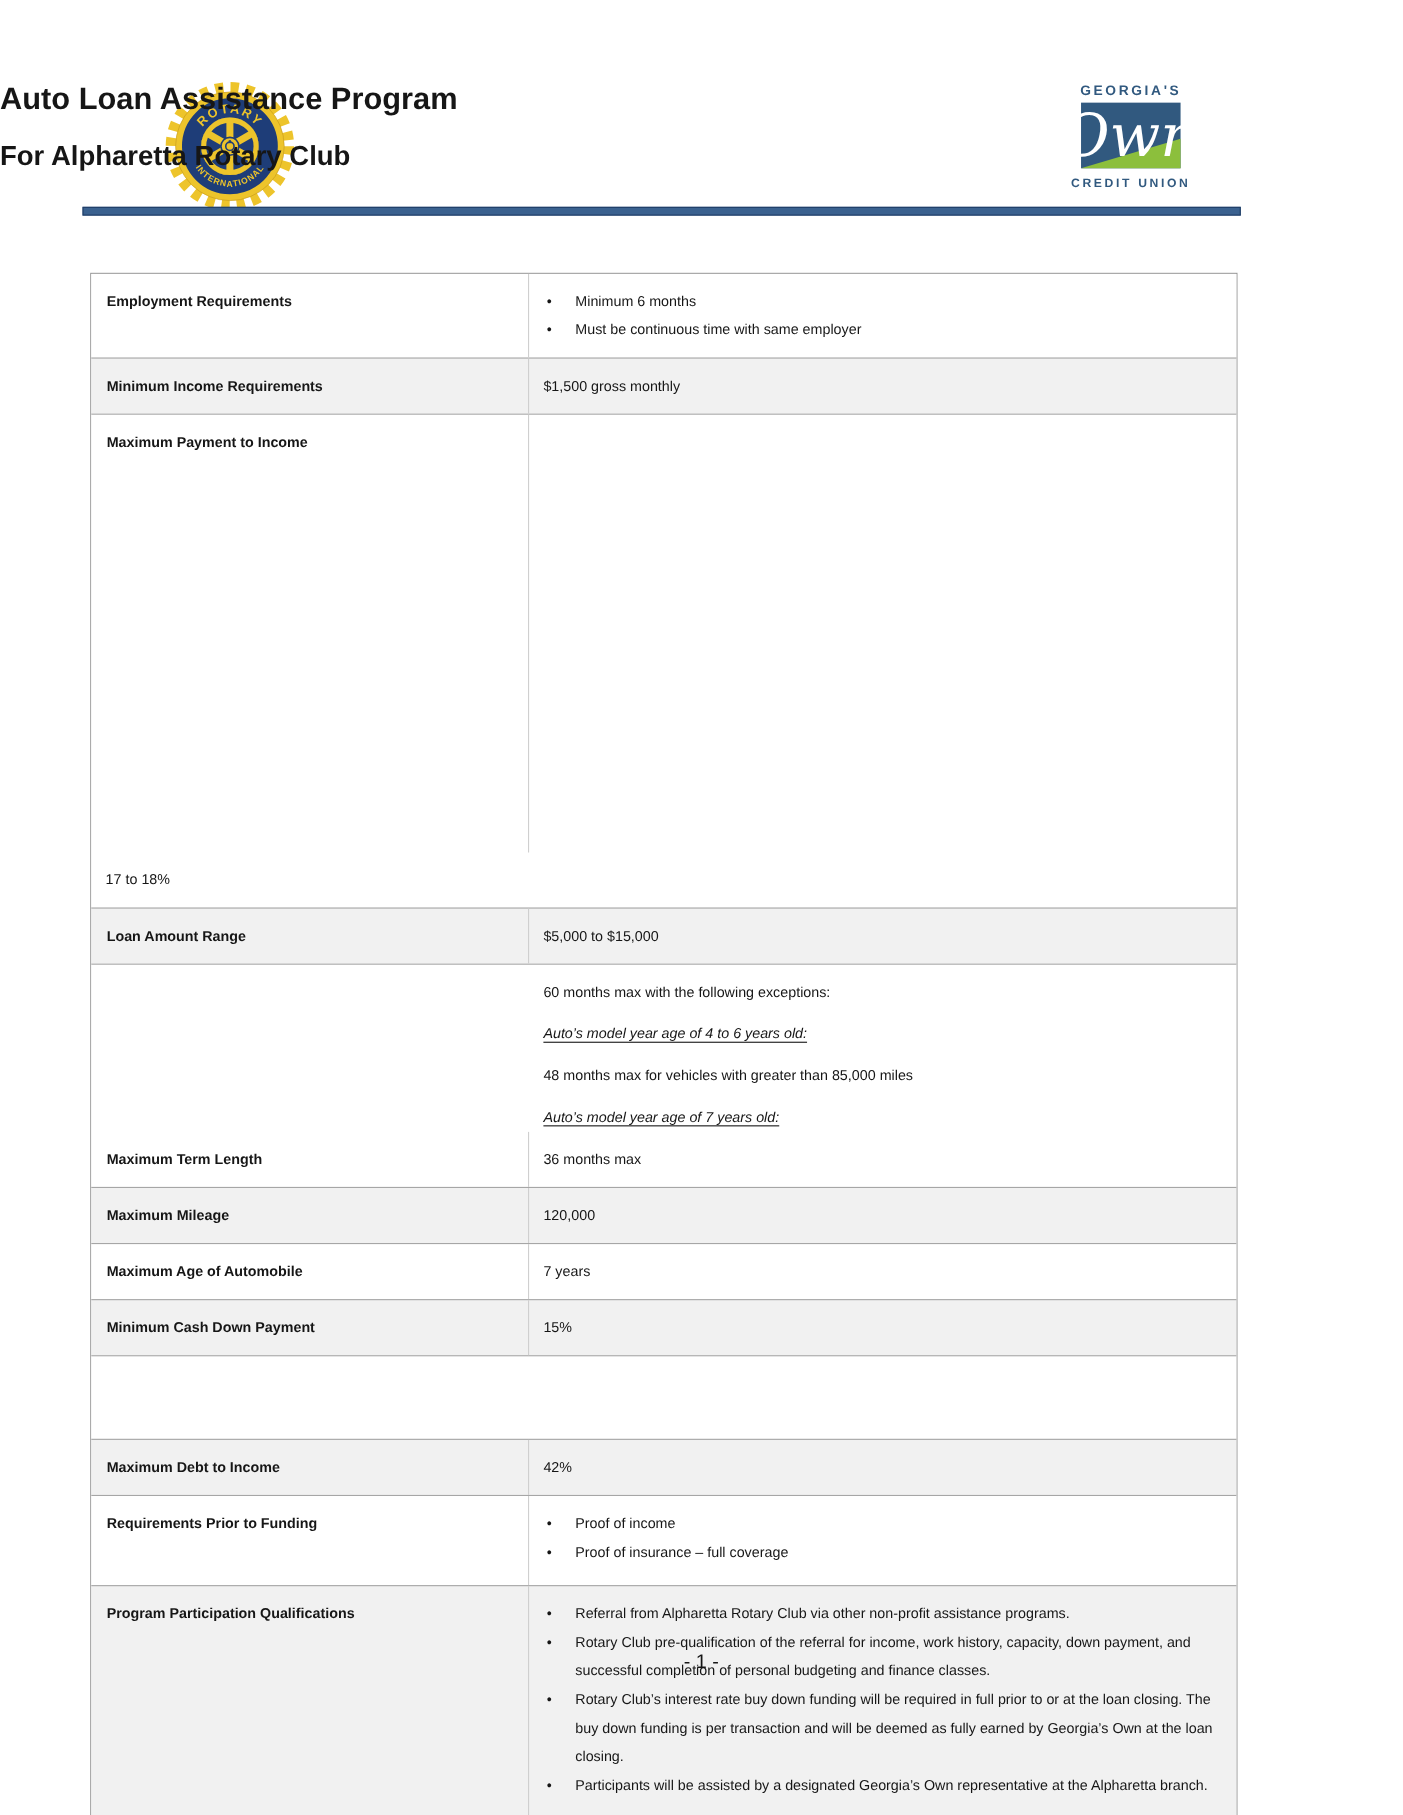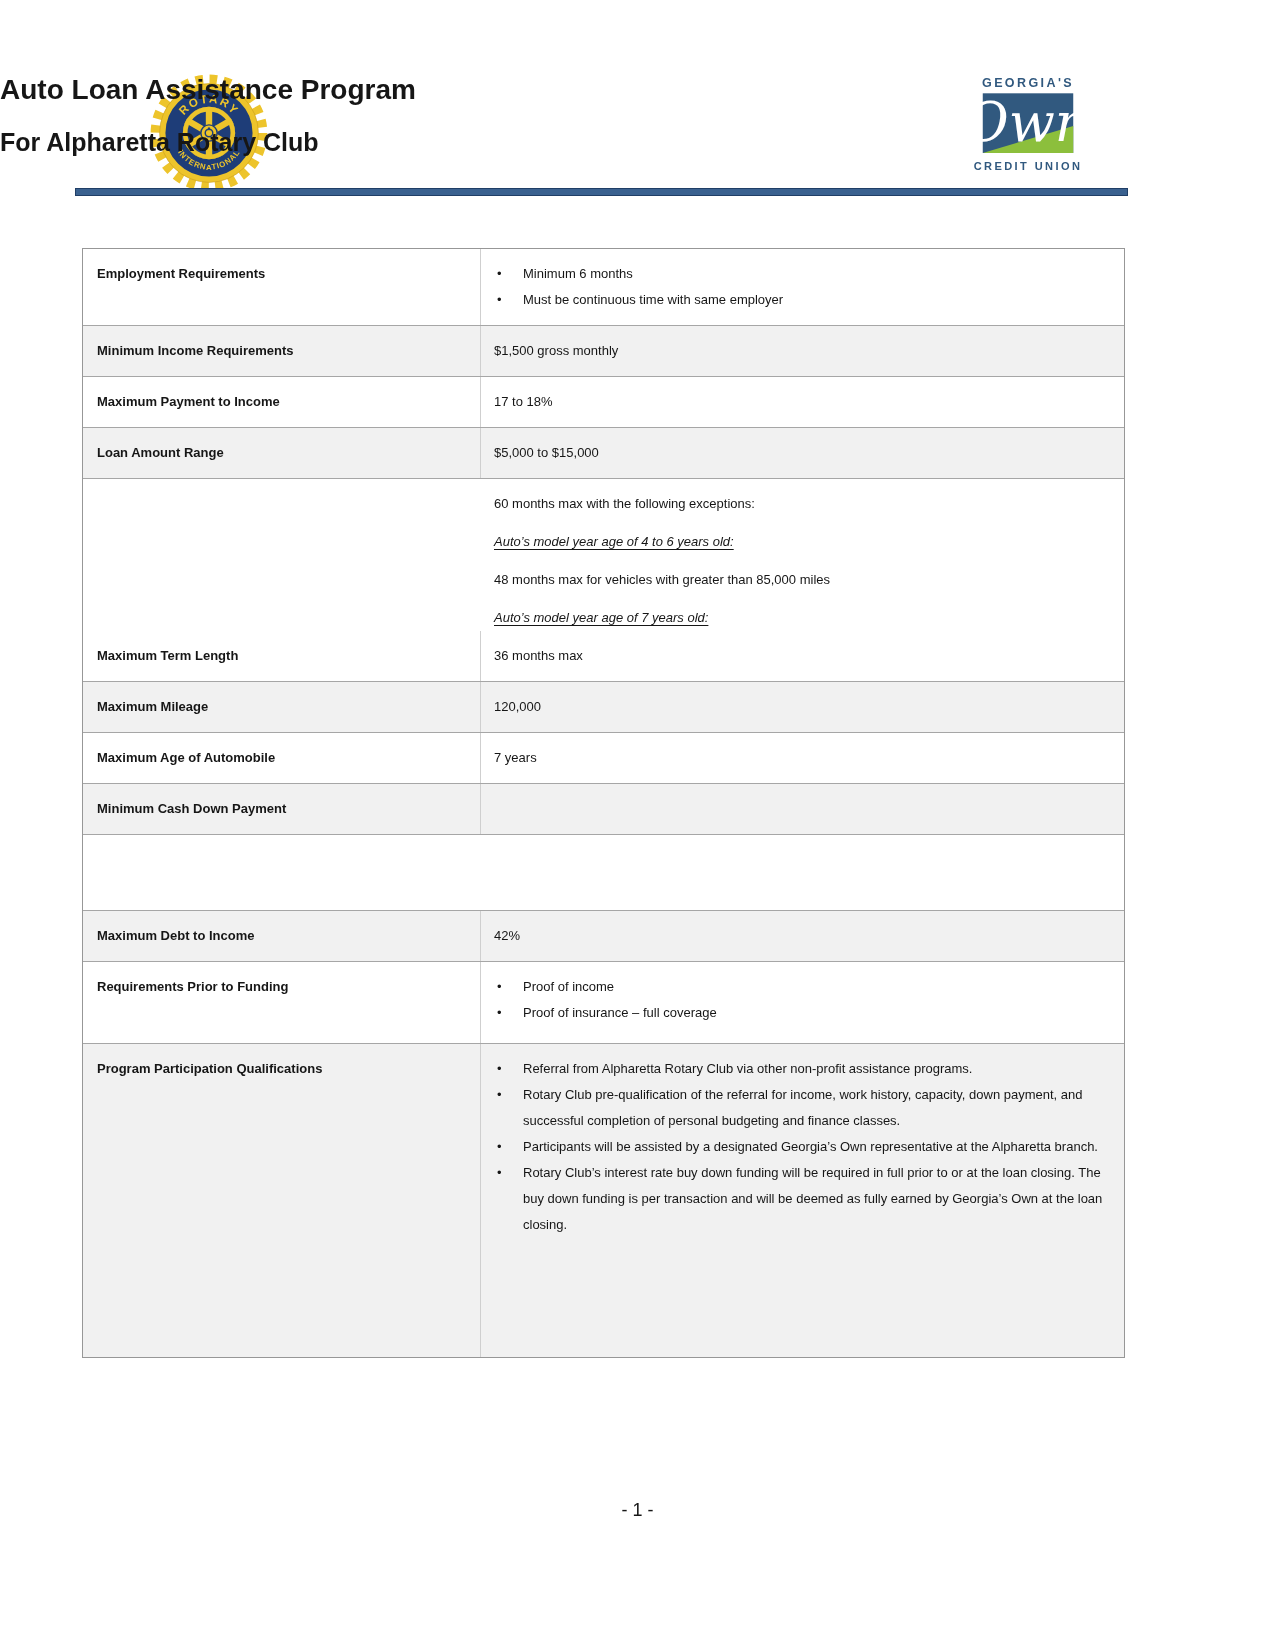--- a/index.html
+++ b/index.html
@@ -27,21 +27,21 @@
     border:1px solid #979797;font-size:13px;line-height:26px;
   }
   .row{display:flex;align-items:stretch;background:#ffffff;}
   .row + .row{border-top:1px solid var(--line);}
   .row:nth-child(even){background:var(--shade);}
   .cell{padding:12px 14px;}
   .cell.label{width:398px;flex:0 0 398px;font-weight:700;border-right:1px solid var(--divider);}
   .cell.value{flex:1 1 auto;padding-left:13px;}
   .row:nth-child(1){min-height:76px;}
   .row:nth-child(2){min-height:50px;}
-  .row:nth-child(3){min-height:49px;}
+  .row:nth-child(3){min-height:49px;flex-direction:column;}
   .row:nth-child(4){min-height:49px;}
   .row:nth-child(5){min-height:202px;align-items:flex-end;}
   .row:nth-child(6){min-height:51px;}
   .row:nth-child(7){min-height:49px;}
   .row:nth-child(8){min-height:49px;}
   .row:nth-child(9){min-height:76px;}
   .row:nth-child(10){min-height:50px;}
   .row:nth-child(11){min-height:82px;justify-content:flex-end;}
   .row:nth-child(12){min-height:314px;justify-content:flex-end;}
   .cell.value p{margin:0 0 12px 0;}
@@ -141,20 +141,21 @@
       <div class="row">
         <div class="cell label">Maximum Mileage</div>
         <div class="cell value">120,000</div>
       </div>
       <div class="row">
         <div class="cell label">Maximum Age of Automobile</div>
         <div class="cell value">7 years</div>
       </div>
       <div class="row">
         <div class="cell label">Minimum Cash Down Payment</div>
+        <div class="cell value">15%</div>
       </div>
       <div class="row">
       </div>
       <div class="row">
         <div class="cell label">Maximum Debt to Income</div>
         <div class="cell value">42%</div>
       </div>
       <div class="row">
         <div class="cell label">Requirements Prior to Funding</div>
         <div class="cell value">
@@ -163,22 +164,22 @@
             <li>Proof of insurance – full coverage</li>
           </ul>
         </div>
       </div>
       <div class="row">
         <div class="cell label">Program Participation Qualifications</div>
         <div class="cell value">
           <ul>
             <li>Referral from Alpharetta Rotary Club via other non-profit assistance programs.</li>
             <li>Rotary Club pre-qualification of the referral for income, work history, capacity, down payment, and successful completion of personal budgeting and finance classes.</li>
+            <li>Rotary Club’s interest rate buy down funding will be required in full prior to or at the loan closing.  The buy down funding is per transaction and will be deemed as fully earned by Georgia’s Own at the loan closing.</li>
             <li>Participants will be assisted by a designated Georgia’s Own representative at the Alpharetta branch.</li>
-            <li>Rotary Club’s interest rate buy down funding will be required in full prior to or at the loan closing.  The buy down funding is per transaction and will be deemed as fully earned by Georgia’s Own at the loan closing.</li>
           </ul>
         </div>
       </div>
     </div>
 
   <div class="page-footer">- 1 -</div>
 
 </div>
 
 </body></html>

